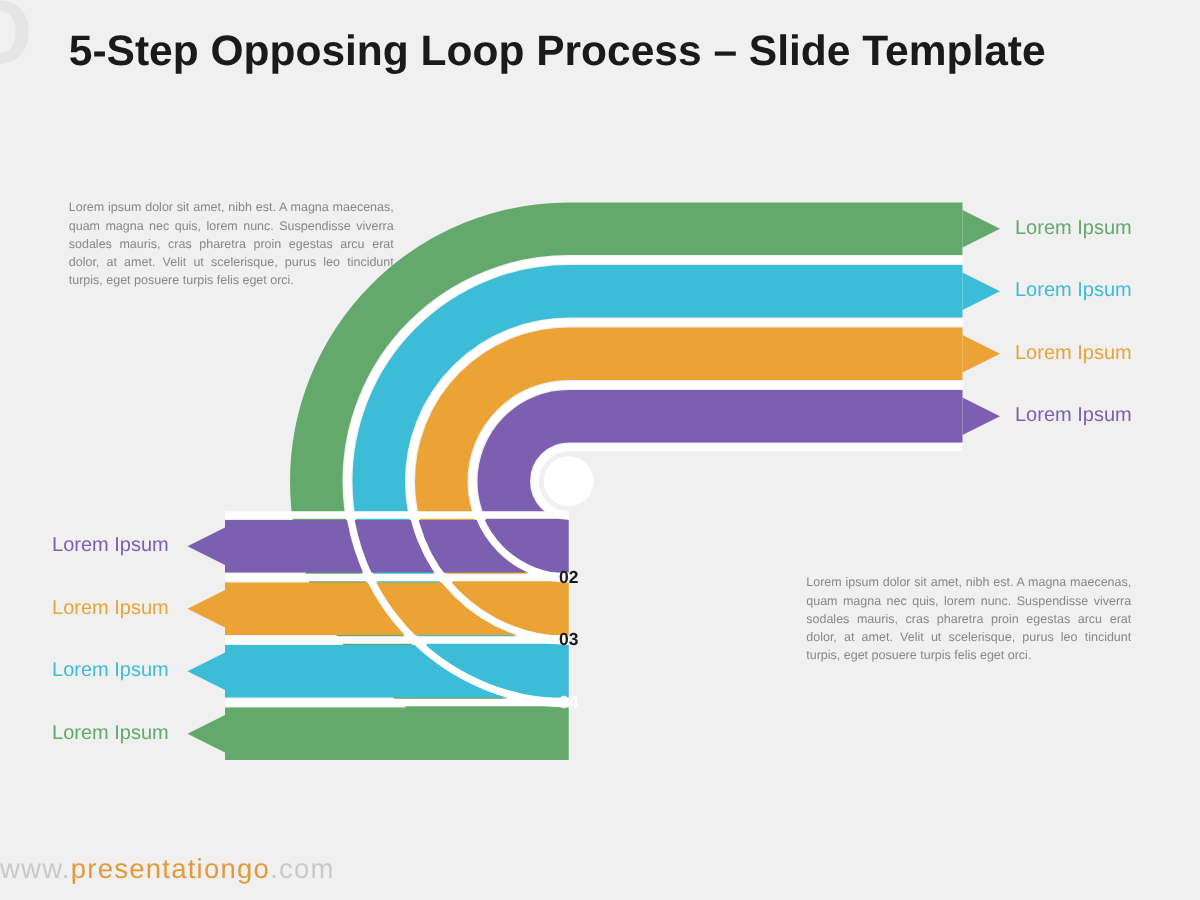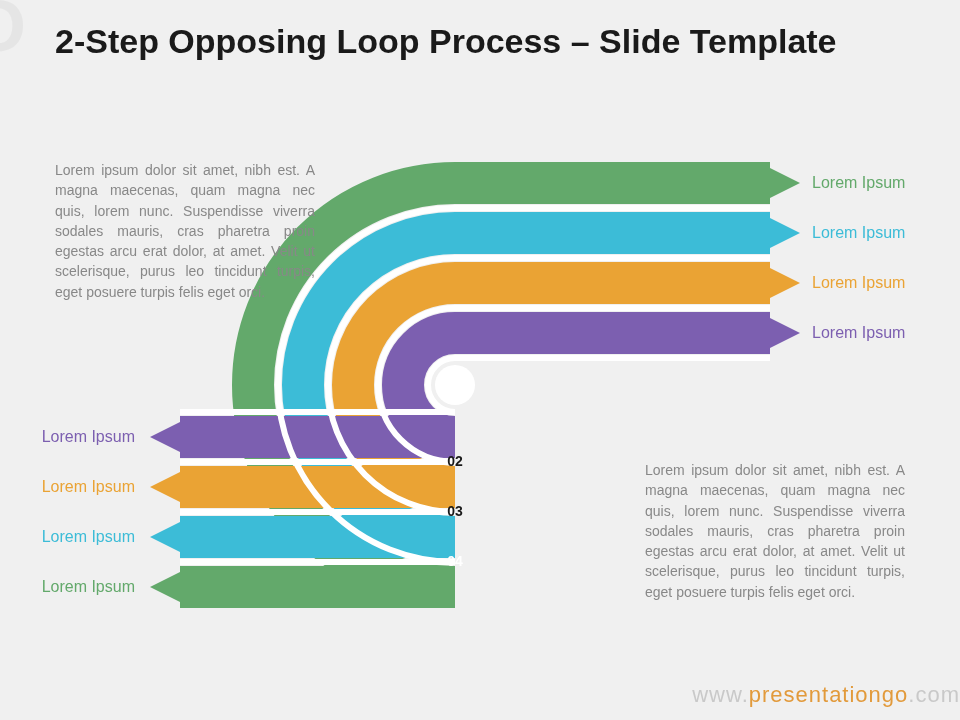--- a/index.html
+++ b/index.html
@@ -34,51 +34,51 @@
   .canvas {
     position: absolute;
     left: 0;
     top: 0;
     width: 960px;
     height: 720px;
     z-index: 1;
   }
   .para {
     position: absolute;
-    font-size: 14px;
+    font-size: 10px;
     color: #888;
     line-height: 1.45;
     text-align: justify;
     width: 260px;
     z-index: 4;
   }
   .label {
     position: absolute;
     font-size: 16px;
     font-weight: 400;
     z-index: 4;
   }
   .footer {
     position: absolute;
     bottom: 12px;
     width: 100%;
-    text-align: right;
+    text-align: left;
     font-size: 22px;
     color: #c9c9c9;
     letter-spacing: 1px;
     z-index: 5;
   }
   .footer .accent { color: #e29a3b; }
 </style>
 </head>
 <body>
 
 <div class="logo-bg">O</div>
 
-<h1 class="title">2-Step Opposing Loop Process – Slide Template</h1>
+<h1 class="title">5-Step Opposing Loop Process – Slide Template</h1>
 
 <svg class="canvas" viewBox="0 0 960 720">
 
   <g>
     <path d="M 770 183
              L 455 183
              A 202 202 0 1 0 455 587
              L 180 587" fill="none" stroke="#63a96b" stroke-width="42" stroke-linecap="butt"></path>
 
     <polygon points="770,168 800,183 770,198" fill="#63a96b"></polygon>

